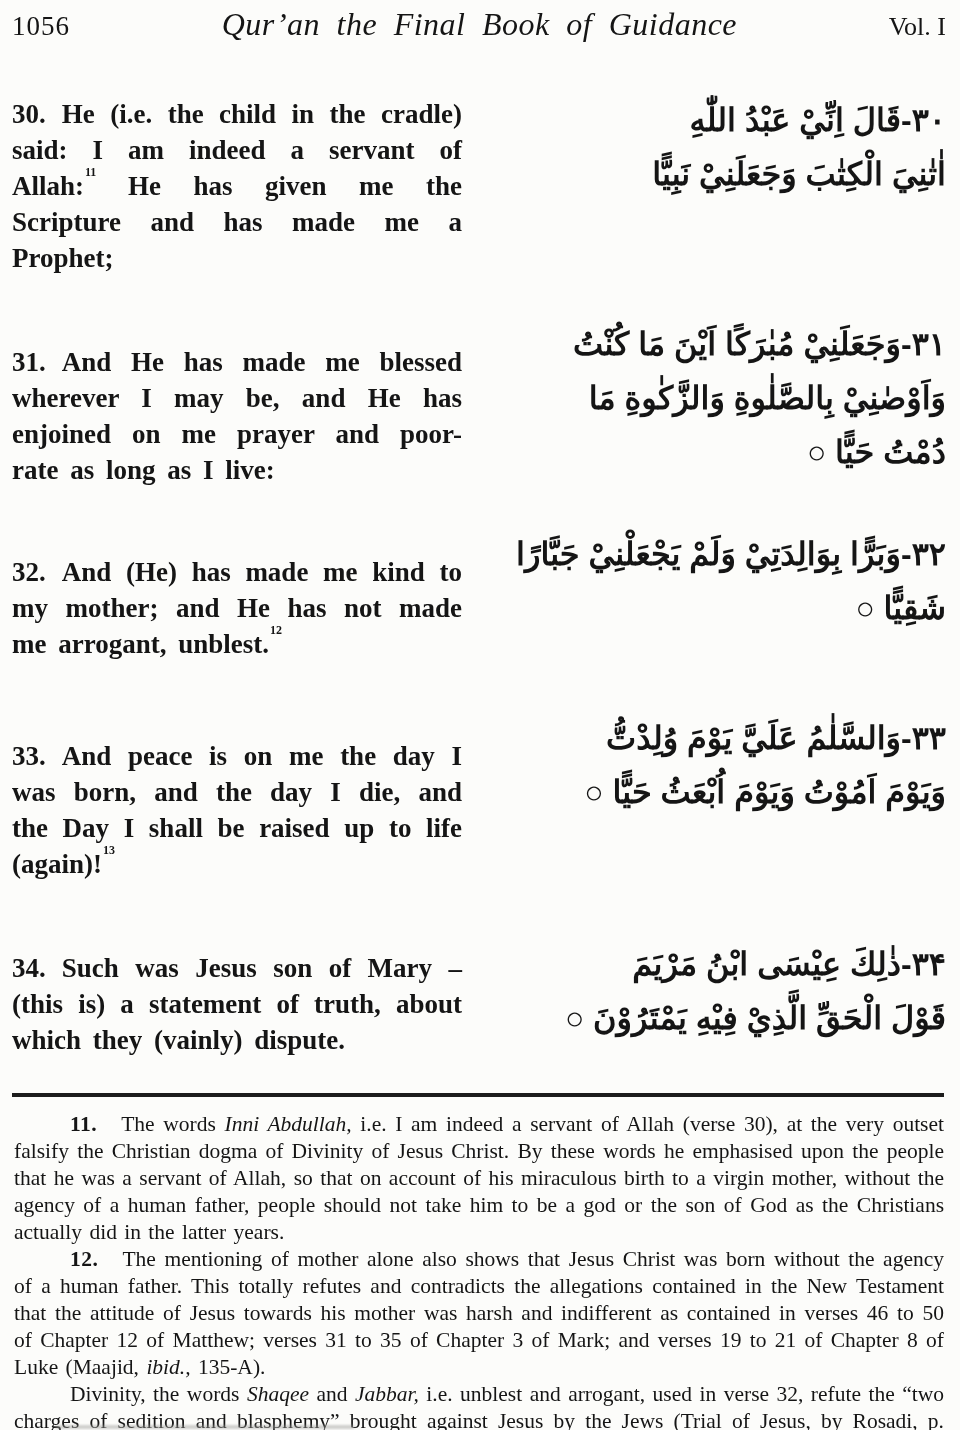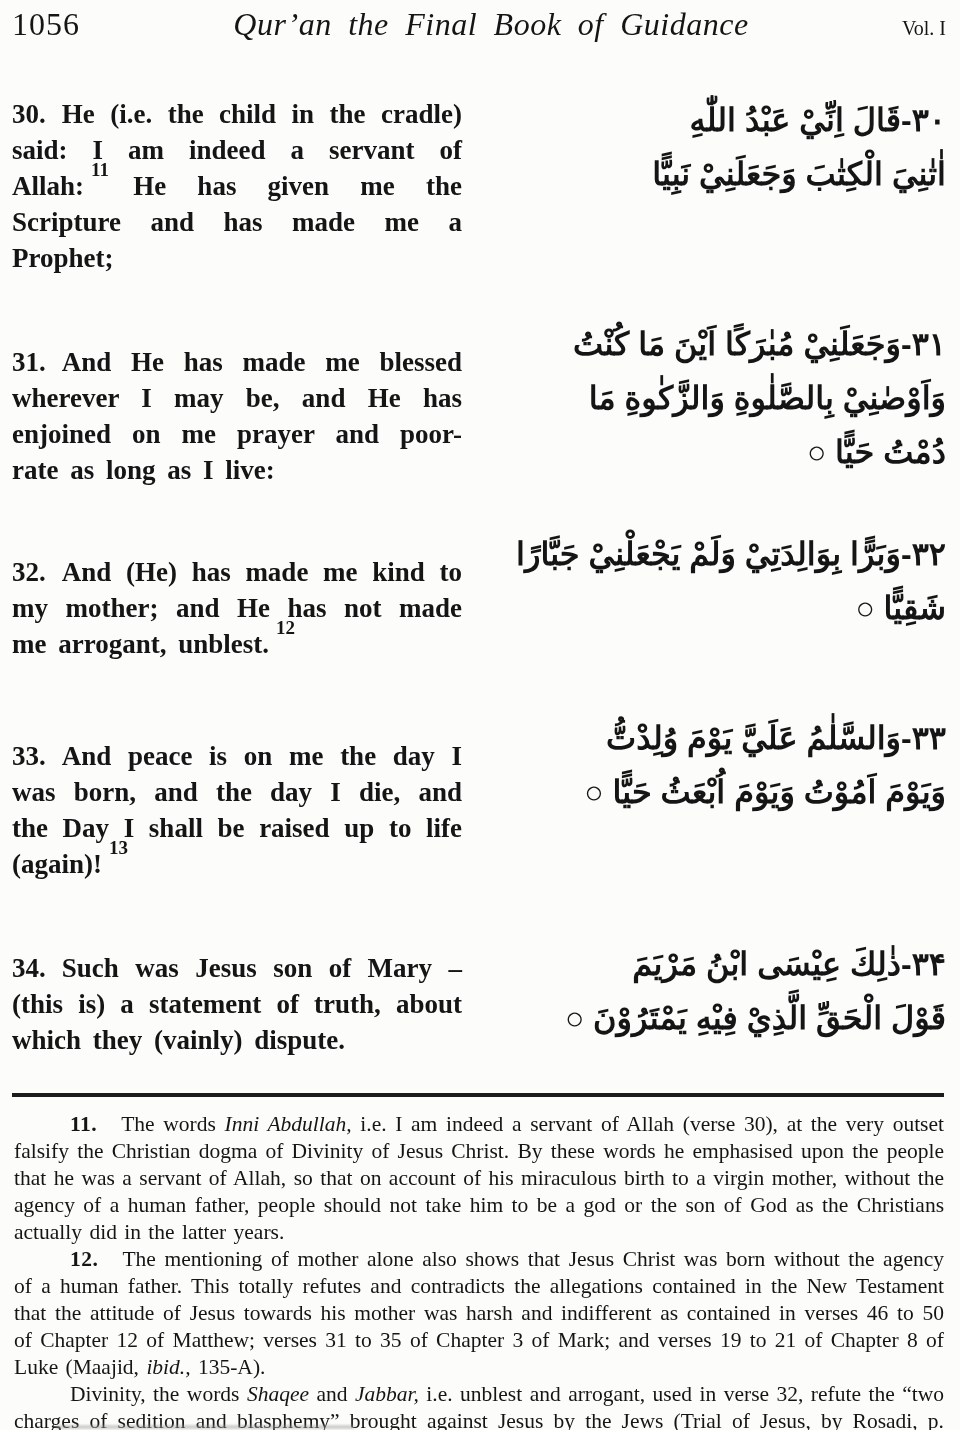--- a/index.html
+++ b/index.html
@@ -12,43 +12,43 @@
     position: relative;
     overflow: hidden;
   }
   .page { padding: 4px 12px 0 12px; }
 
   
   .header {
     display: flex; justify-content: space-between; align-items: baseline;
     padding: 2px 2px 0 0;
   }
-  .page-number { font-size: 32px; letter-spacing: 1px; }
+  .page-number { font-size: 27px; letter-spacing: 1px; }
   .doc-title   { font-size: 32px; font-style: italic; word-spacing: 8px; letter-spacing: .5px; }
-  .volume      { font-size: 20px; }
+  .volume      { font-size: 26px; }
 
   
   .content { padding-top: 26px; }
   .verse-row { display: flex; justify-content: space-between; }
   .row-1 { margin-bottom: 14px; }
   .row-2 { margin-bottom: 12px; }
   .row-3 { margin-bottom: 22px; }
   .row-4 { margin-bottom: 14px; gap: 24px; }
   .v-en {
     width: 450px;
     font-weight: bold;
     font-size: 27px;
     line-height: 36px;
     text-align: justify;
     word-spacing: 5px;
   }
   .v-en .vnum { margin-right: 16px; }
   .v-en sup {
-    font-size: 19px; line-height: 0;
-    position: relative; top: -9px; left: 7px;
+    font-size: 12px; line-height: 0;
+    position: relative; top: -9px; left: 1px;
   }
   .v-ar {
     width: 450px;
     direction: rtl;
     text-align: right;
     font-family: Liberation Sans, sans-serif;
     font-weight: bold;
     font-size: 32px;
     line-height: 54px;
     padding-right: 2px;

